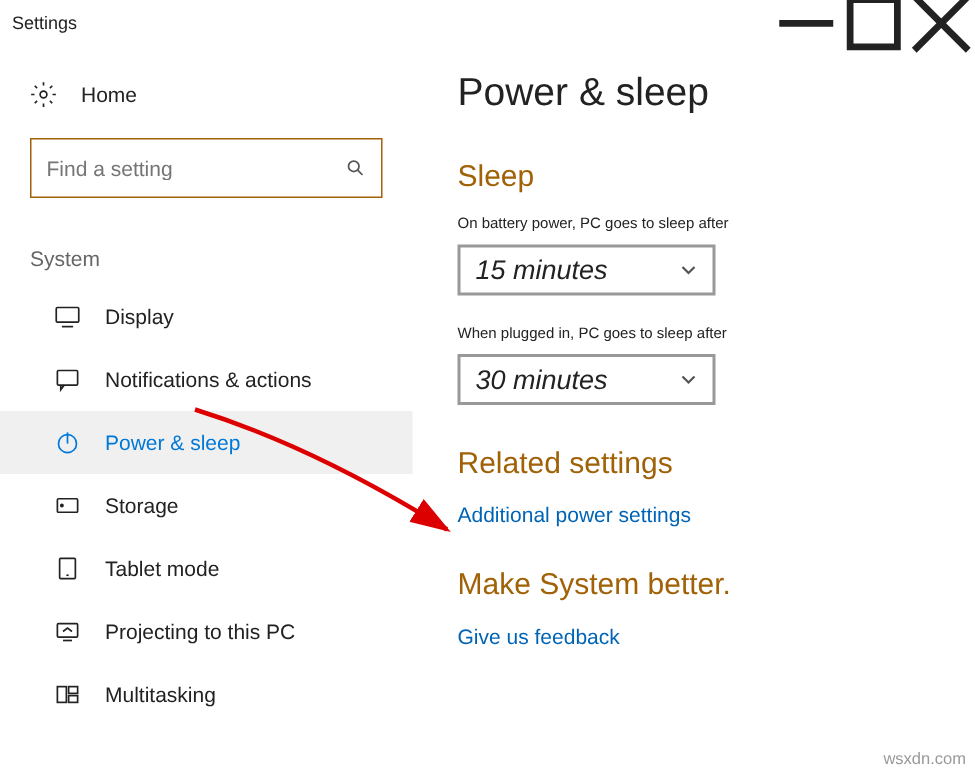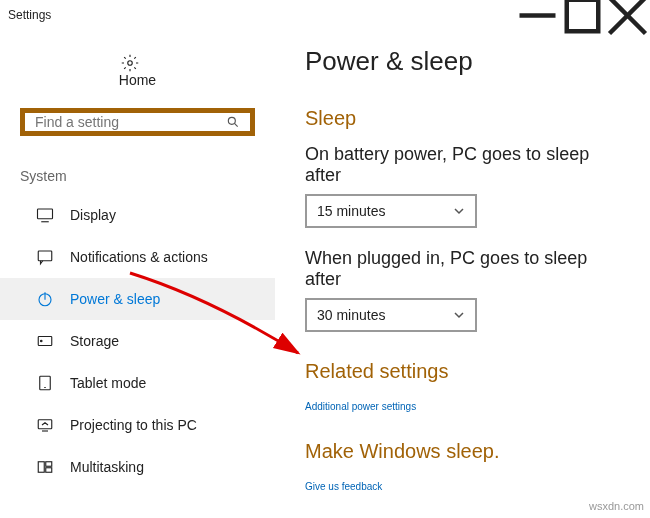--- a/index.html
+++ b/index.html
@@ -3,43 +3,43 @@
   <meta charset="utf-8">
   <style>
     * { margin: 0; padding: 0; box-sizing: border-box; font-family: "Segoe UI", -apple-system, sans-serif; }
     body { width: 650px; height: 518px; background: #fff; font-size: 14px; color: #222; overflow: hidden; position: relative; }
     .titlebar { display: flex; align-items: center; justify-content: space-between; height: 30px; padding-left: 8px; }
     .titlebar-title { font-size: 12px; color: #222; }
     .win-controls { display: flex; }
     .win-btn { width: 45px; height: 30px; display: flex; align-items: center; justify-content: center; color: #222; font-size: 10px; }
     .content { display: flex; height: calc(100% - 30px); }
     .sidebar { width: 275px; padding: 14px 0 0 0; }
-    .home-link { display: flex; align-items: center; padding: 10px 20px; cursor: pointer; flex-direction: column; }
+    .home-link { display: flex; align-items: center; padding: 10px 20px; cursor: pointer; }
     .home-link svg { width: 18px; height: 18px; margin-right: 16px; color: #222; }
     .home-link span { font-size: 14px; color: #222; }
     .search-wrap { margin: 10px 20px; }
-    .search-box { display: flex; align-items: center; border: 5px solid #a16207; height: 28px; padding: 0 10px; }
+    .search-box { display: flex; align-items: center; border: 1px solid #a16207; height: 40px; padding: 0 10px; }
     .search-box input { flex: 1; border: none; outline: none; font-size: 14px; color: #777; background: transparent; }
     .search-box svg { width: 14px; height: 14px; color: #555; }
     .section-label { padding: 22px 20px 10px; font-size: 14px; color: #666; }
     .nav-item { display: flex; align-items: center; padding: 12px 36px; cursor: pointer; }
     .nav-item.active { background: #f0f0f0; }
     .nav-item svg { width: 18px; height: 18px; margin-right: 16px; flex-shrink: 0; }
     .nav-item span { font-size: 14px; color: #222; }
     .nav-item.active span { color: #0078d7; font-weight: 400; }
     .nav-item.active svg { color: #0078d7; }
     .main { flex: 1; padding: 16px 30px; overflow: hidden; }
     .page-title { font-size: 26px; font-weight: 350; margin-bottom: 30px; color: #222; }
     .subheading { font-size: 20px; font-weight: 350; margin-bottom: 14px; color: #a16207; }
-    .field-label { font-size: 18px; margin-bottom: 8px; color: #222; }
+    .field-label { font-size: 10px; margin-bottom: 8px; color: #222; }
     .select-box { display: flex; align-items: center; justify-content: space-between; border: 2px solid #999; width: 172px; height: 34px; padding: 0 10px; margin-bottom: 20px; cursor: pointer; }
-    .select-box span { font-size: 14px; }
+    .select-box span { font-size: 18px; font-style: italic; }
     .select-box svg { width: 12px; height: 12px; color: #555; }
     .related { margin-top: 28px; }
-    .link { color: #0064b6; font-size: 10px; display: inline-block; margin-bottom: 28px; cursor: pointer; text-align: center; }
+    .link { color: #0064b6; font-size: 14px; display: inline-block; margin-bottom: 28px; cursor: pointer; text-align: center; }
     .watermark { position: absolute; right: 6px; bottom: 6px; font-size: 11px; color: #999; }
     .arrow { position: absolute; left: 120px; top: 258px; pointer-events: none; }
   </style>
 </head>
 <body>
 
 <div class="titlebar">
   <span class="titlebar-title">Settings</span>
   <div class="win-controls">
     <div class="win-btn">
@@ -155,21 +155,21 @@
       <span>30 minutes</span>
       <svg viewBox="0 0 12 12" fill="none" stroke="currentColor" stroke-width="1.5">
           <path d="M2 4l4 4 4-4"></path>
         </svg>
     </div>
 
     <div class="related">
       <h2 class="subheading">Related settings</h2>
       <a class="link">Additional power settings</a>
 
-      <h2 class="subheading">Make Windows sleep.</h2>
+      <h2 class="subheading">Make System better.</h2>
       <a class="link">Give us feedback</a>
     </div>
   </div>
 </div>
 
 <svg class="arrow" width="200" height="110">
   <defs>
       <marker id="ah" markerWidth="10" markerHeight="10" refX="8" refY="3" orient="auto">
         <path d="M0,0 L9,3 L0,6 z" fill="#d00"></path>
       </marker>

